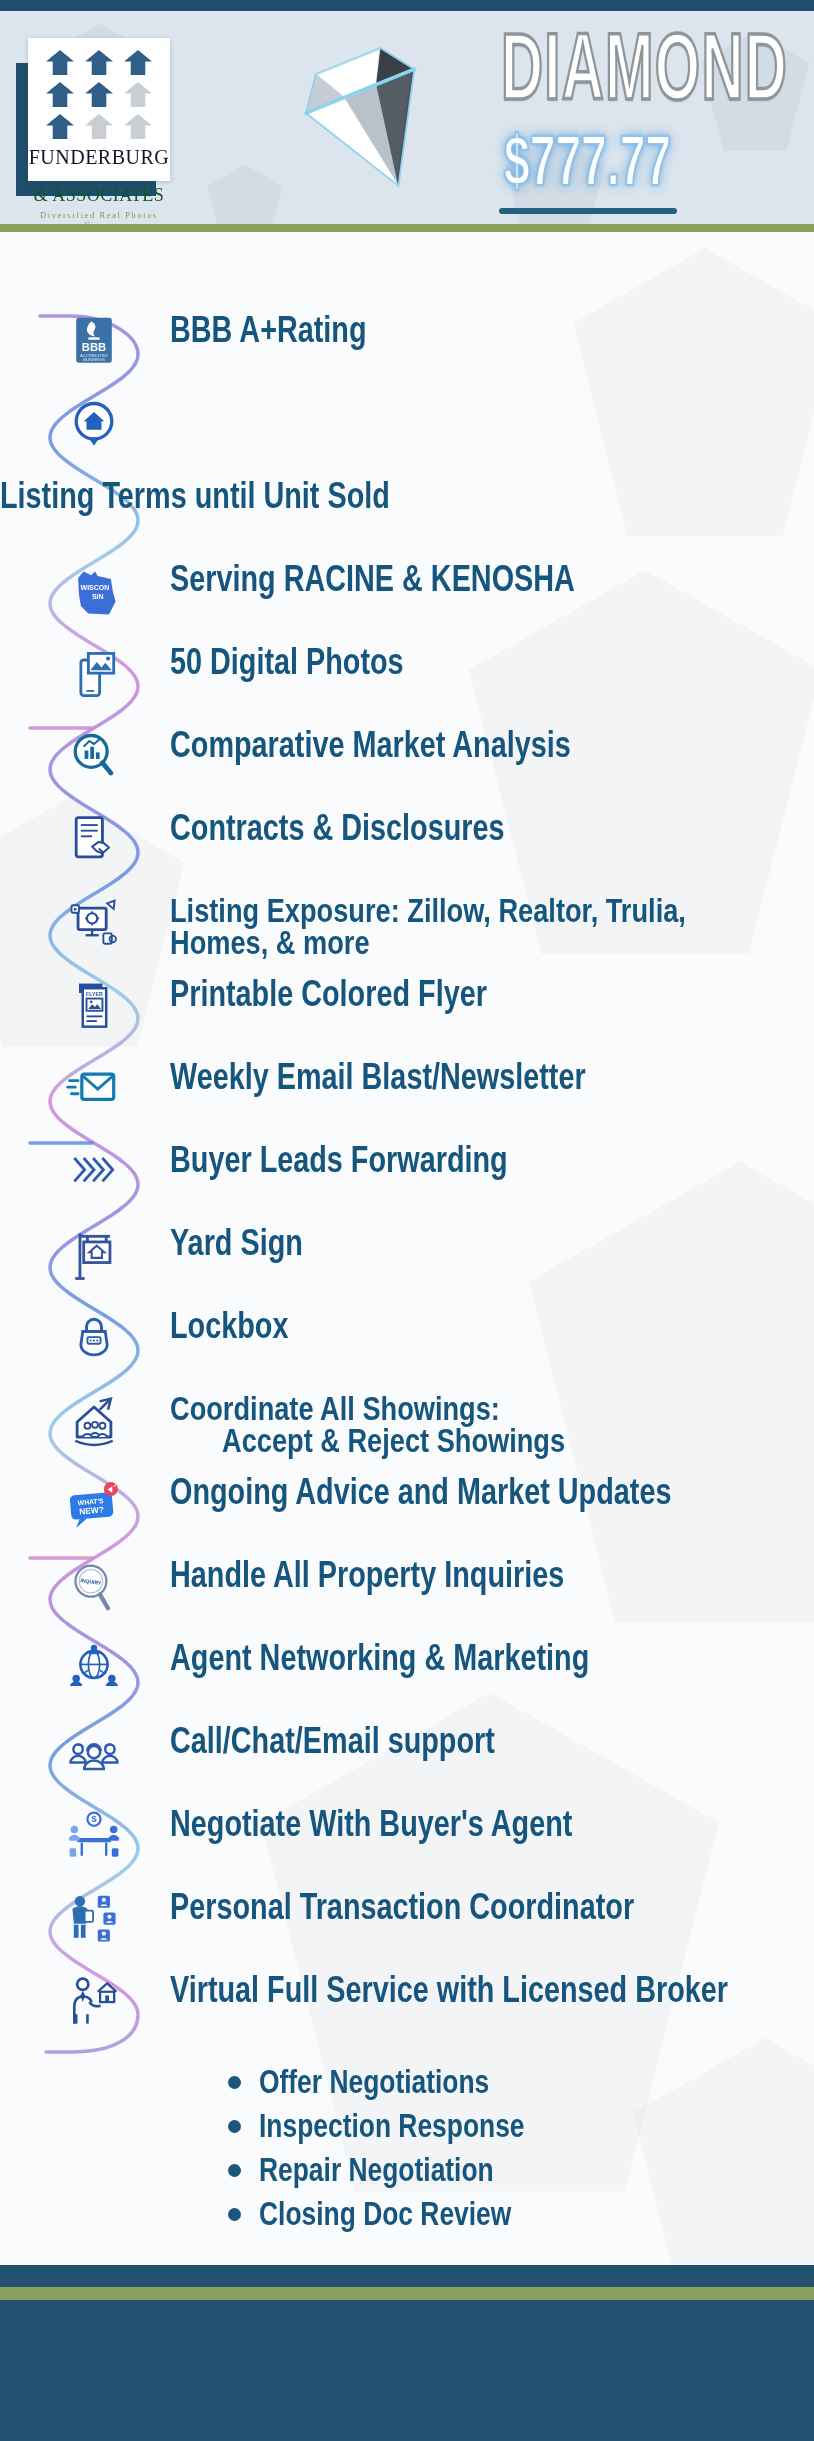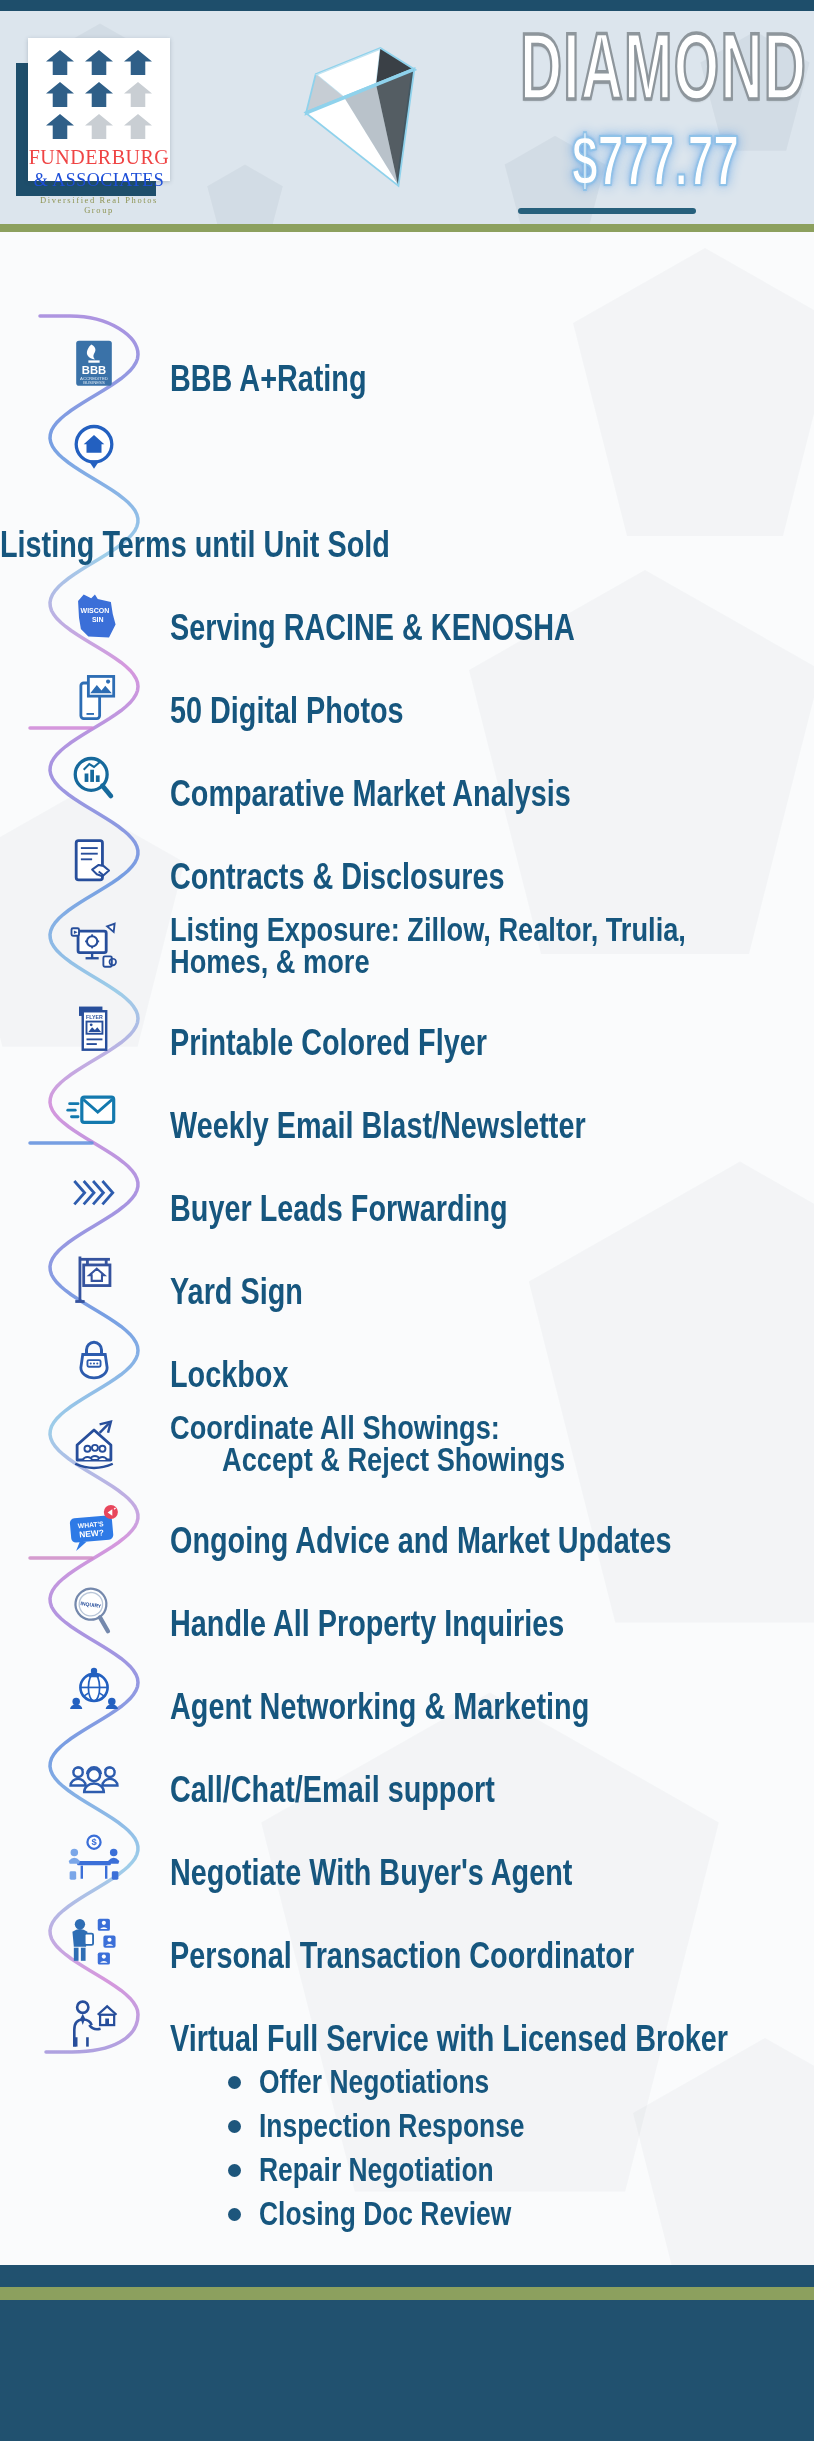--- a/index.html
+++ b/index.html
@@ -15,46 +15,46 @@
 
   
   .logo-frame-left{position:absolute;left:16px;top:52px;width:12px;height:133px;background:#1e4e6b;}
   .logo-frame-bottom{position:absolute;left:16px;top:170px;width:140px;height:15px;background:#1e4e6b;}
   .logo-card{position:absolute;left:28px;top:27px;width:142px;height:143px;background:#fff;
              box-shadow:0 1px 4px rgba(40,60,80,.25);text-align:center;}
   .houses{display:grid;grid-template-columns:repeat(3,28px);grid-gap:7px 11px;justify-content:center;margin-top:12px;}
   .house{width:28px;height:25px;clip-path:polygon(50% 0,100% 46%,76% 46%,76% 100%,24% 100%,24% 46%,0 46%);}
   .house.b{background:#2f5f88;}
   .house.g{background:#c9ced3;}
-  .brand1{font-family:"Liberation Serif","DejaVu Serif",serif;color:#ef4444;font-size:20px;letter-spacing:.5px;margin-top:7px;}
-  .brand2{font-family:"Liberation Serif","DejaVu Serif",serif;color:#1d4ed8;font-size:18px;letter-spacing:.5px;margin-top:1px;}
+  .brand1{font-family:"Liberation Serif","DejaVu Serif",serif;color:#0f172a;font-size:20px;letter-spacing:.5px;margin-top:7px;}
+  .brand2{font-family:"Liberation Serif","DejaVu Serif",serif;color:#14532d;font-size:18px;letter-spacing:.5px;margin-top:16px;}
   .brand3{font-family:"Liberation Serif","DejaVu Serif",serif;color:#8e9454;font-size:8.5px;letter-spacing:1.6px;margin-top:4px;}
 
   
   .gem{position:absolute;left:286px;top:20px;width:172px;height:186px;}
 
   
-  .pkg{position:absolute;left:432px;top:10px;width:350px;text-align:right;}
+  .pkg{position:absolute;left:413px;top:10px;width:350px;text-align:center;}
   .pkg-name{display:inline-block;font-size:94px;font-weight:bold;line-height:.98;color:#ffffff;
             letter-spacing:2px;-webkit-text-stroke:3.5px #8e969c;
             text-shadow:0 2px 2px rgba(110,120,130,.45);
             transform:scaleX(.62);transform-origin:50% 0;white-space:nowrap;}
   .pkg-price{display:inline-block;font-size:70px;font-weight:bold;line-height:1;color:#ffffff;
              -webkit-text-stroke:2px #8fc2e8;
              text-shadow:0 0 14px rgba(90,160,230,.95),0 0 4px rgba(70,140,220,.8);
              transform:scaleX(.66);transform-origin:50% 0;margin-top:13px;white-space:nowrap;}
   .price-underline{width:178px;height:6px;background:#27607c;border-radius:3px;margin:12px auto 0;}
 
   
   .content{position:absolute;top:232px;left:0;width:814px;height:2033px;background:#fafbfc;overflow:hidden;}
   .bg-gem{position:absolute;opacity:.05;}
   .snake{position:absolute;left:0;top:0;width:180px;height:1900px;pointer-events:none;}
 
   .rows{position:relative;padding-top:81px;}
-  .row{height:83px;display:flex;align-items:flex-end;position:relative;}
+  .row{height:83px;display:flex;align-items:flex-start;position:relative;}
   .icon-cell{width:170px;box-sizing:border-box;padding-left:18px;display:flex;justify-content:center;flex:none;}
   .icon{width:60px;height:60px;display:block;}
   .icon svg{width:100%;height:100%;display:block;}
   .text-cell{flex:1;min-width:0;}
   .l1,.l2{display:block;font-weight:bold;font-size:36px;color:#16567e;line-height:34px;
           transform:scaleX(.8);transform-origin:0 50%;white-space:nowrap;}
   .two-line .l1,.two-line .l2{font-size:34px;line-height:32px;}
   .l2.indent{margin-left:52px;}
 
   .bullets{padding-left:228px;margin-top:4px;}

